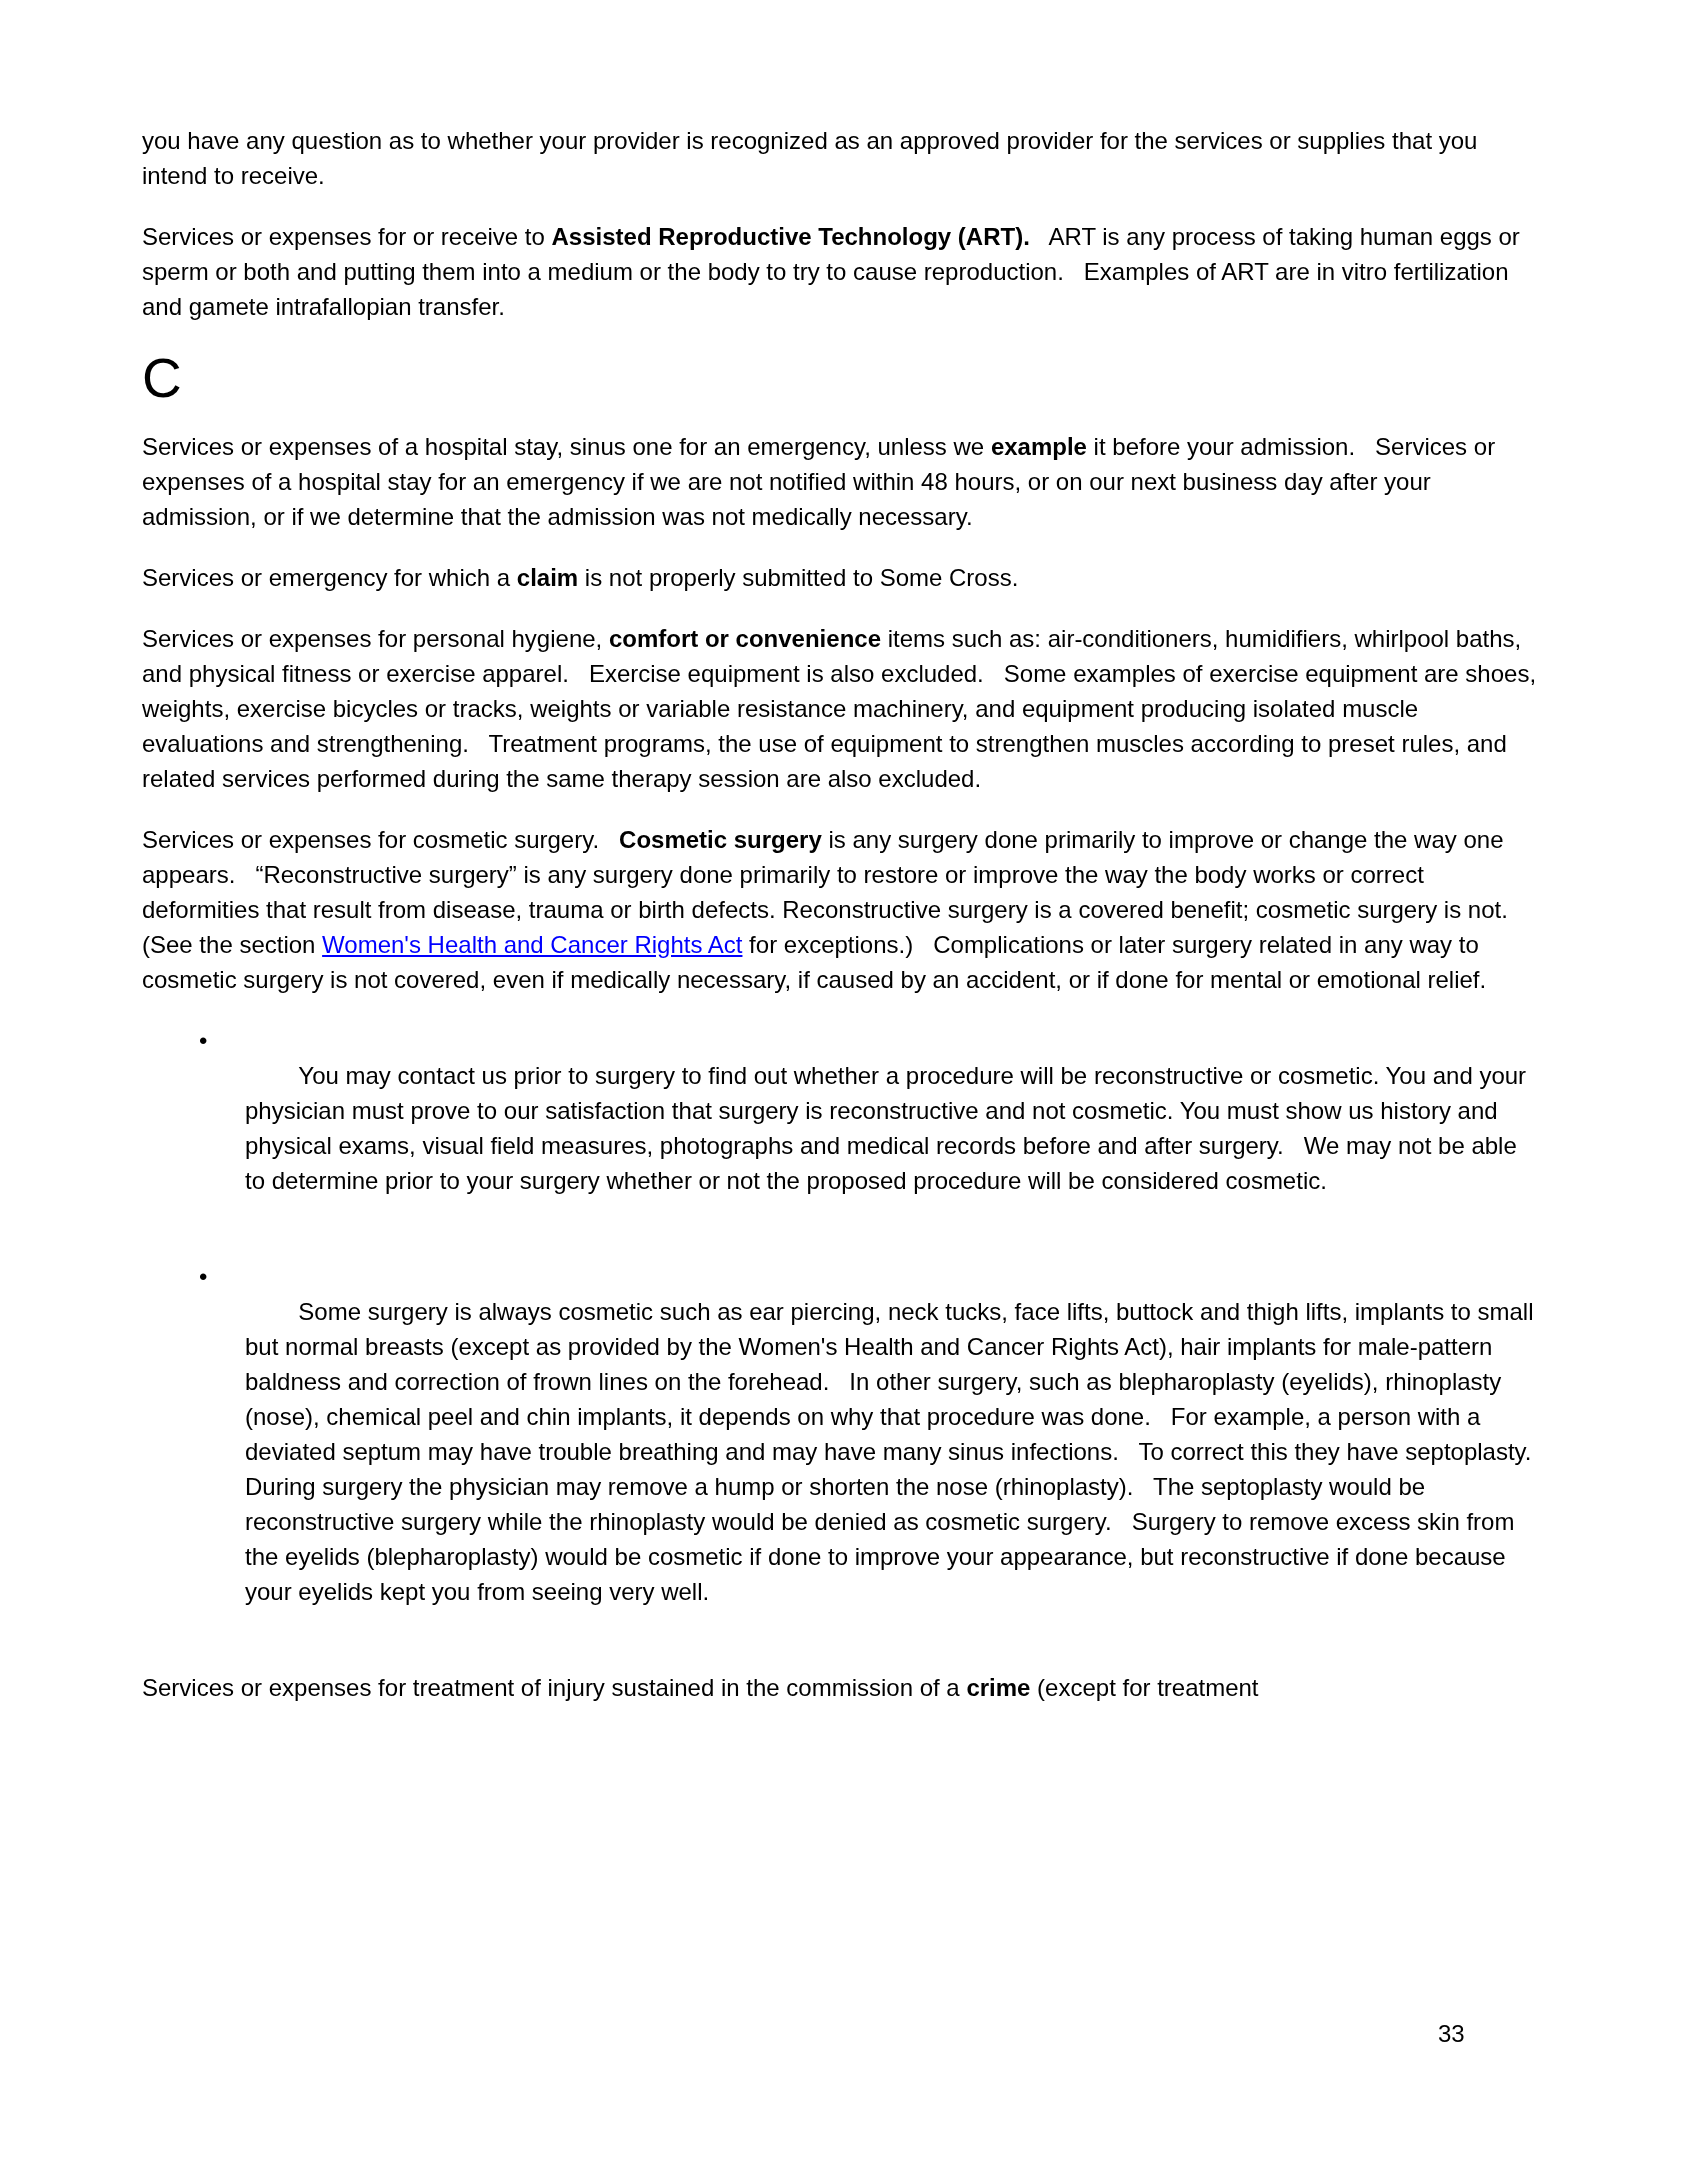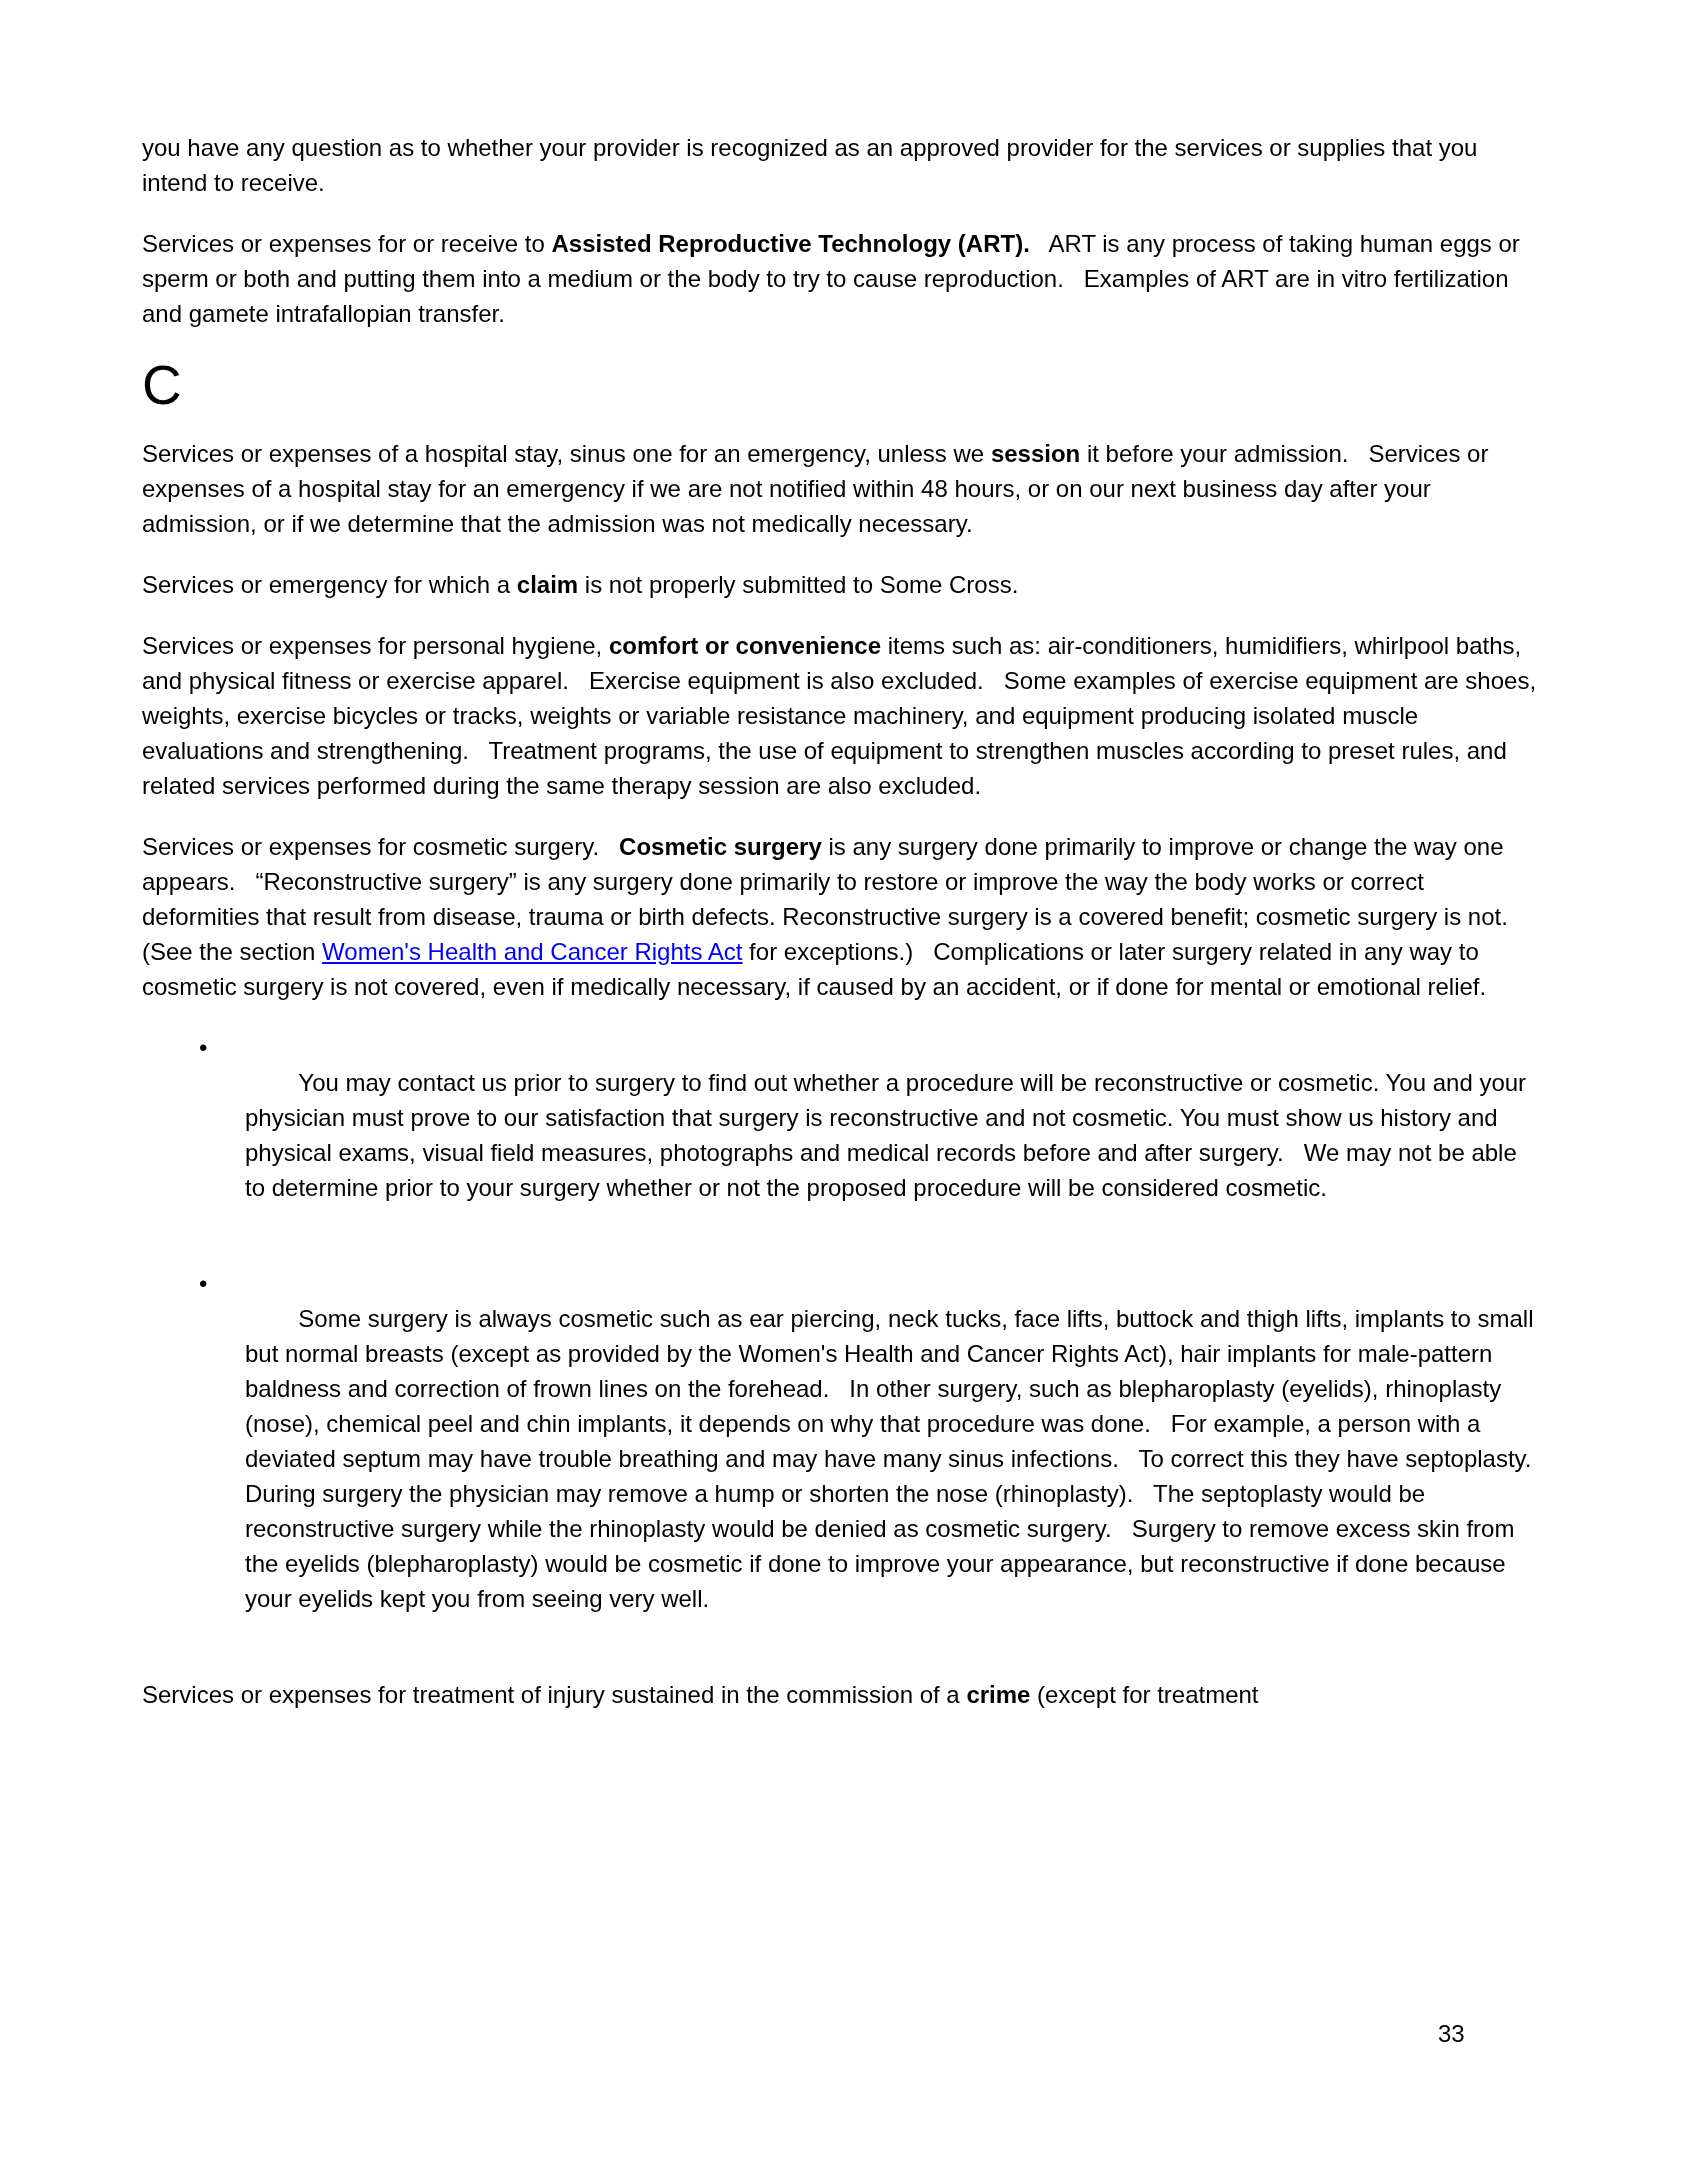--- a/index.html
+++ b/index.html
@@ -14,21 +14,21 @@
     line-height: 35px;
     overflow: hidden;
   }
   .content {
     position: absolute;
     left: 142px;
     top: 123px;
     width: 1400px;
   }
   .content p {
-    margin: 7px 0 26px 0;
+    margin: 0 0 26px 0;
     white-space: pre-wrap;
   }
   h1.section-heading {
     font-size: 55px;
     line-height: 57px;
     font-weight: 400;
     margin: 14px 0 22px 0;
   }
   ul.doc-list {
     list-style: none;
@@ -64,21 +64,21 @@
 
 <div class="page">
   <div class="content">
 
     <p><span>you have any question as to whether your provider is recognized as an approved provider for the services or supplies that you intend to receive.</span></p>
 
     <p><span>Services or expenses for or receive to </span><span class="b">Assisted Reproductive Technology (ART).</span><span>   ART is any process of taking human eggs or sperm or both and putting them into a medium or the body to try to cause reproduction.   Examples of ART are in vitro fertilization and gamete intrafallopian transfer.</span></p>
 
     <h1 class="section-heading">C</h1>
 
-    <p><span>Services or expenses of a hospital stay, sinus one for an emergency, unless we </span><span class="b">session</span><span> it before your admission.   Services or expenses of a hospital stay for an emergency if we are not notified within 48 hours, or on our next business day after your admission, or if we determine that the admission was not medically necessary.</span></p>
+    <p><span>Services or expenses of a hospital stay, sinus one for an emergency, unless we </span><span class="b">example</span><span> it before your admission.   Services or expenses of a hospital stay for an emergency if we are not notified within 48 hours, or on our next business day after your admission, or if we determine that the admission was not medically necessary.</span></p>
 
     <p><span>Services or emergency for which a </span><span class="b">claim</span><span> is not properly submitted to Some Cross.</span></p>
 
 
     <p><span>Services or expenses for personal hygiene, </span><span class="b">comfort or convenience</span><span> items such as: air-conditioners, humidifiers, whirlpool baths, and physical fitness or exercise apparel.   Exercise equipment is also excluded.   Some examples of exercise equipment are shoes, weights, exercise bicycles or tracks, weights or variable resistance machinery, and equipment producing isolated muscle evaluations and strengthening.   Treatment programs, the use of equipment to strengthen muscles according to preset rules, and related services performed during the same therapy session are also excluded.</span></p>
 
 
     <p><span>Services or expenses for cosmetic surgery.   </span><span class="b">Cosmetic surgery</span><span> is any surgery done primarily to improve or change the way one appears.   “Reconstructive surgery” is any surgery done primarily to restore or improve the way the body works or correct deformities that result from disease, trauma or birth defects. Reconstructive surgery is a covered benefit; cosmetic surgery is not.   (See the section </span><a href="#" class="doc-link">Women's Health and Cancer Rights Act</a><span> for exceptions.)   Complications or later surgery related in any way to cosmetic surgery is not covered, even if medically necessary, if caused by an accident, or if done for mental or emotional relief.</span></p>
 
     <ul class="doc-list">

